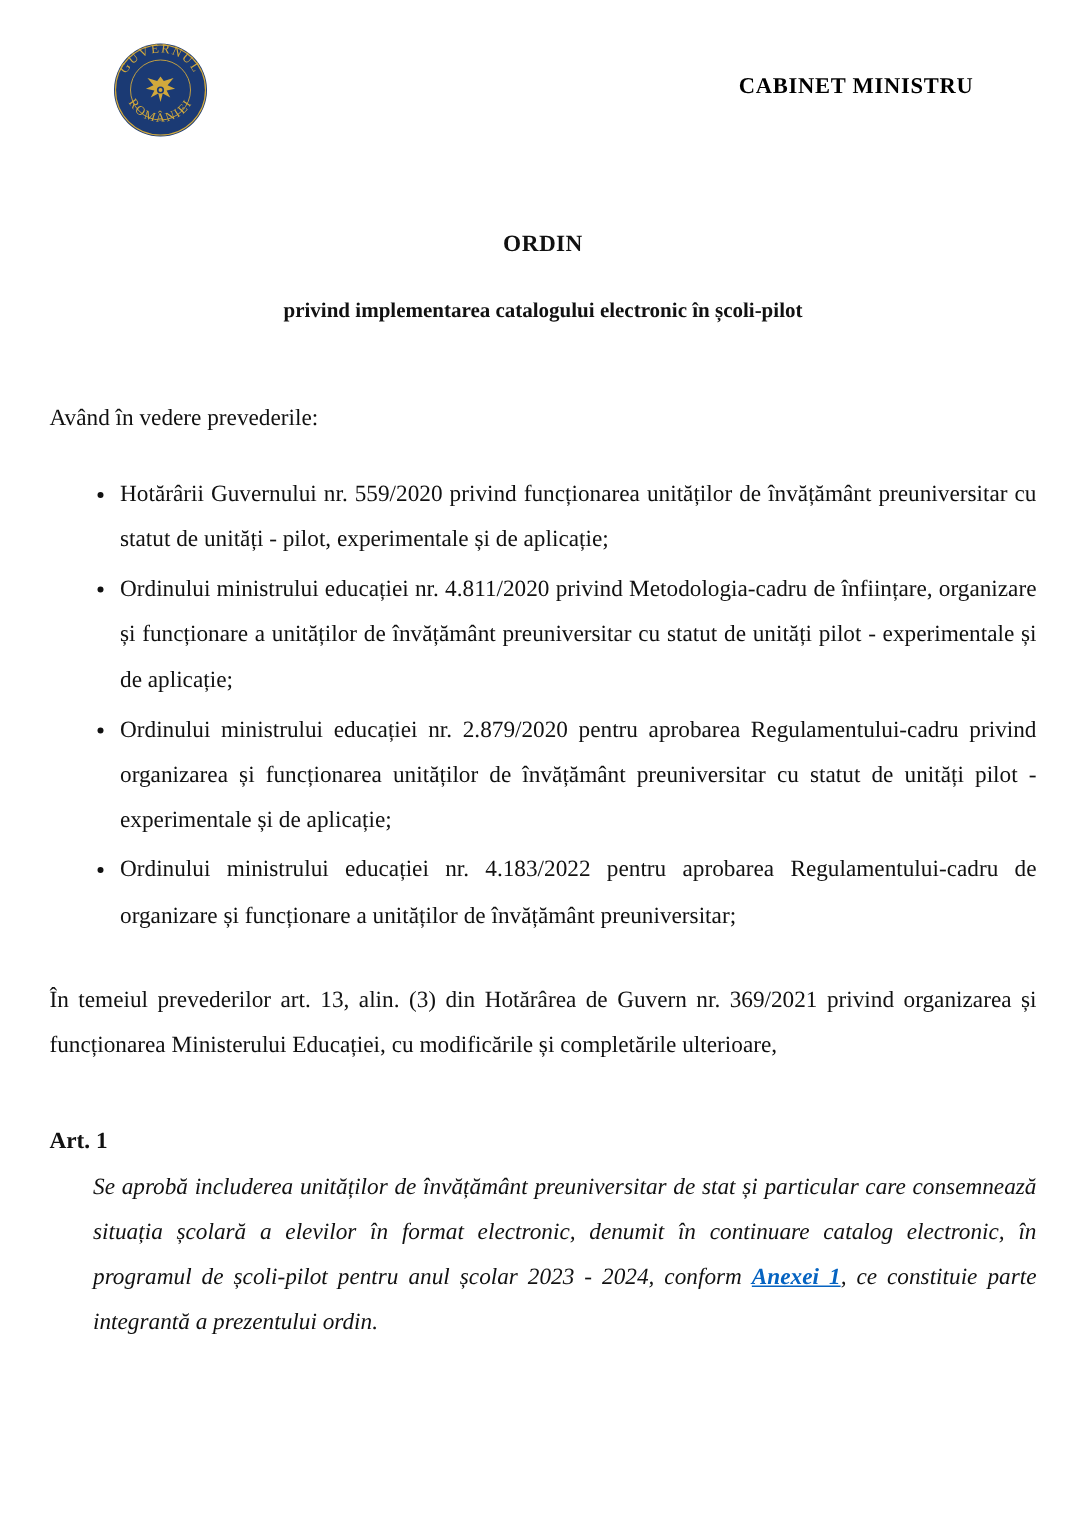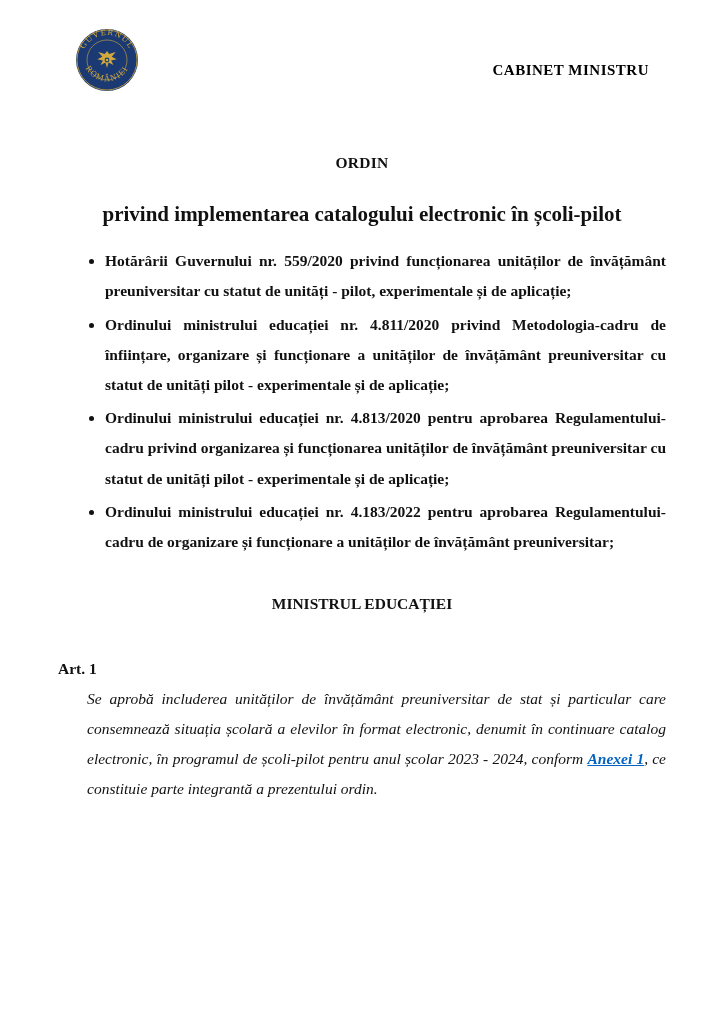--- a/index.html
+++ b/index.html
@@ -33,49 +33,48 @@
     font-variant: small-caps;
     white-space: nowrap;
   }
   .cabinet {
     font-size: 15px;
     font-weight: bold;
     color: #000000;
     letter-spacing: 0.5px;
     white-space: nowrap;
     align-self: flex-start;
-    margin-top: 34px;
+    margin-top: 22px;
   }
   .content {
-    padding: 0 58px;
+    padding: 0 33px;
     font-size: 15.5px;
     line-height: 1.95;
   }
   .title {
     margin-top: 56px;
     text-align: center;
     font-size: 15.5px;
     font-weight: bold;
     letter-spacing: 0.3px;
   }
   .subtitle {
     margin-top: 16px;
     text-align: center;
-    font-size: 21px;
+    font-size: 14px;
     font-weight: bold;
   }
   .intro {
     margin-top: 42px;
     text-align: justify;
   }
   ul.bullets {
-    margin-top: 11px;
+    margin-top: 21px;
     padding-left: 47px;
     list-style: disc outside;
-    font-weight: bold;
   }
   ul.bullets li {
     text-align: justify;
     margin-bottom: 3px;
   }
   .temei {
     margin-top: 26px;
     text-align: justify;
   }
   .minister-heading {
@@ -132,28 +131,29 @@
       </svg>
     </div>
     <div class="cabinet">CABINET MINISTRU</div>
   </header>
 
   <main class="content">
 
     <h1 class="title">ORDIN</h1>
     <h2 class="subtitle">privind implementarea catalogului electronic în școli-pilot</h2>
 
+    <p class="intro">Având în vedere prevederile:</p>
 
     <ul class="bullets">
       <li>Hotărârii Guvernului nr. 559/2020 privind funcționarea unităților de învățământ preuniversitar cu statut de unități - pilot, experimentale și de aplicație;</li>
       <li>Ordinului ministrului educației nr. 4.811/2020 privind Metodologia-cadru de înființare, organizare și funcționare a unităților de învățământ preuniversitar cu statut de unități pilot - experimentale și de aplicație;</li>
-      <li>Ordinului ministrului educației nr. 4.813/2020 pentru aprobarea Regulamentului-cadru privind organizarea și funcționarea unităților de învățământ preuniversitar cu statut de unități pilot - experimentale și de aplicație;</li>
+      <li>Ordinului ministrului educației nr. 2.879/2020 pentru aprobarea Regulamentului-cadru privind organizarea și funcționarea unităților de învățământ preuniversitar cu statut de unități pilot - experimentale și de aplicație;</li>
       <li>Ordinului ministrului educației nr. 4.183/2022 pentru aprobarea Regulamentului-cadru de organizare și funcționare a unităților de învățământ preuniversitar;</li>
     </ul>
 
+    <p class="temei">În temeiul prevederilor art. 13, alin. (3) din Hotărârea de Guvern nr. 369/2021 privind organizarea și funcționarea Ministerului Educației, cu modificările și completările ulterioare,</p>
 
-    <p class="minister-heading">MINISTRUL EDUCAȚIEI</p>
 
     <p class="art-label">Art. 1</p>
     <p class="art-text"><span>Se aprobă includerea unităților de învățământ preuniversitar de stat și particular care consemnează situația școlară a elevilor în format electronic, denumit în continuare catalog electronic, în programul de școli-pilot pentru anul școlar 2023 - 2024, conform </span><a href="#" class="link">Anexei 1</a><span>, ce constituie parte integrantă a prezentului ordin.</span></p>
 
   </main>
 </div>
 
 </body></html>

